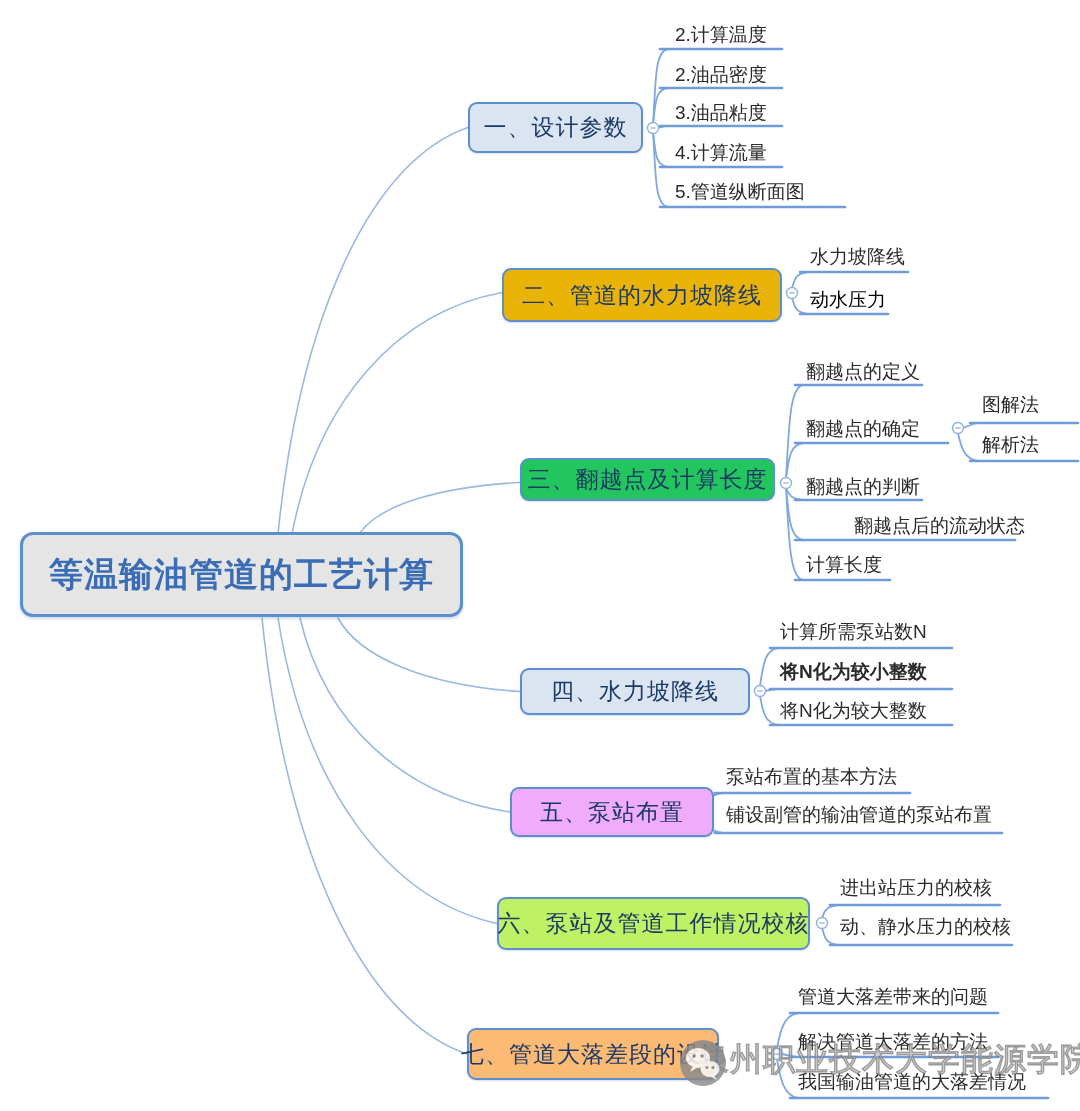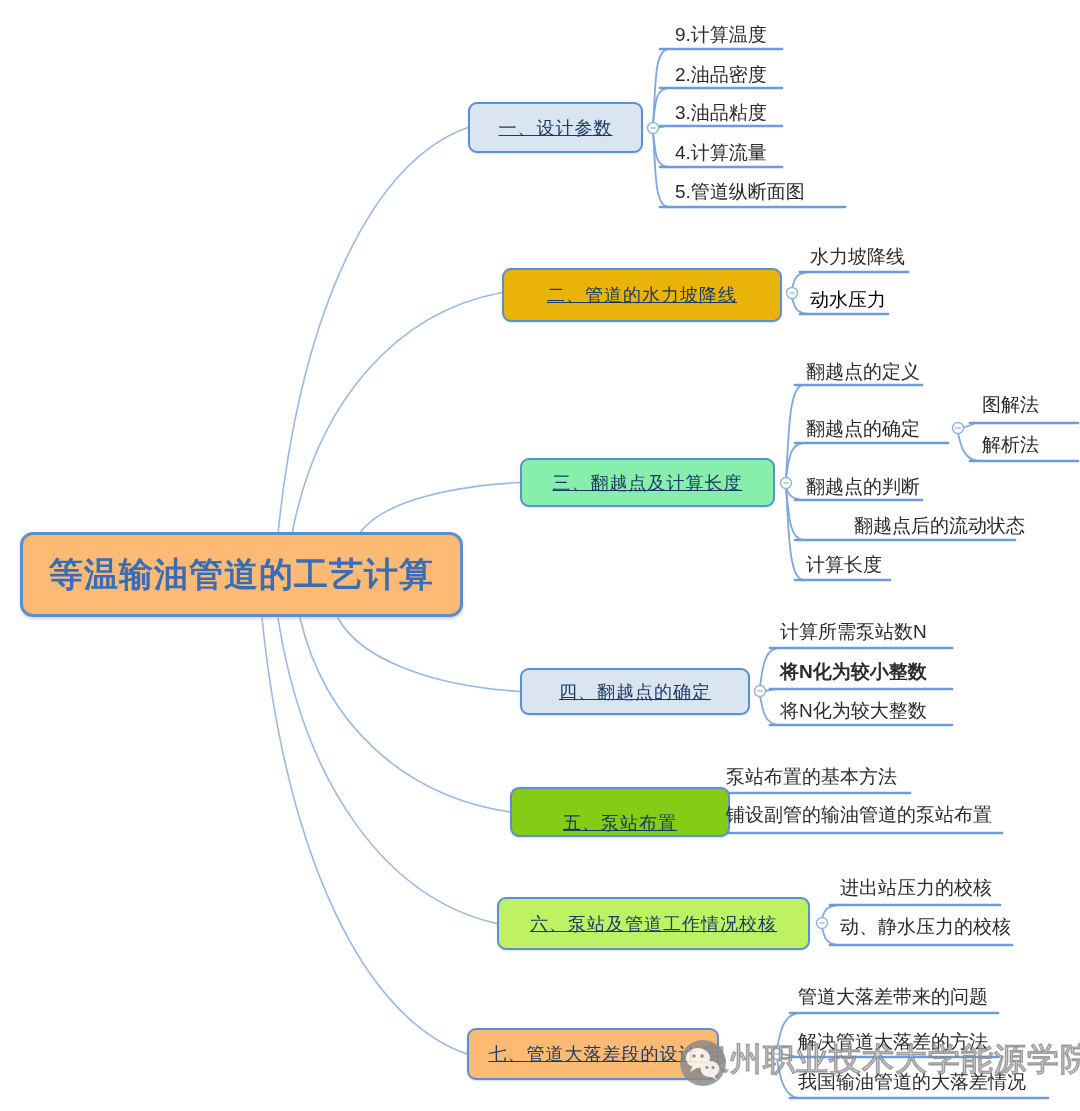--- a/index.html
+++ b/index.html
@@ -10,23 +10,22 @@
   #lines{position:absolute;left:0;top:0;z-index:1;}
   .node{
     position:absolute;z-index:2;display:flex;align-items:center;justify-content:center;
     box-sizing:border-box;border-radius:9px;white-space:nowrap;
   }
   .root-node{
     border-radius:13px;font-weight:bold;font-size:34px;letter-spacing:1px;
     box-shadow:0 2px 3px rgba(80,110,160,0.25);
   }
   .branch-node{
-    font-size:18px;letter-spacing:1px;
+    font-size:23px;letter-spacing:1px;
     box-shadow:0 1px 2px rgba(80,110,160,0.22);
-    text-decoration:underline;
   }
   .leaf-label{
     position:absolute;z-index:2;font-size:19px;line-height:21px;white-space:nowrap;
   }
   #watermark{
     position:absolute;z-index:5;font-size:32px;letter-spacing:1px;white-space:nowrap;
     color:rgba(225,225,225,0.38);
     -webkit-text-stroke:1.4px rgba(128,128,128,0.72);
     text-shadow:0 0 1px rgba(120,120,120,0.35);
   }
@@ -119,67 +118,67 @@
       <g>
         <circle cx="822" cy="923" r="5.5" fill="#ffffff" stroke="#8fb2e0" stroke-width="1.4"></circle>
         <line x1="819.4" x2="824.6" y1="923" y2="923" stroke="#8fb2e0" stroke-width="1.3"></line>
       </g>
       <g>
         <circle cx="777" cy="1054" r="5.5" fill="#ffffff" stroke="#8fb2e0" stroke-width="1.4"></circle>
         <line x1="774.4" x2="779.6" y1="1054" y2="1054" stroke="#8fb2e0" stroke-width="1.3"></line>
       </g>
     </svg>
 
-  <div class="node root-node" id="root-node" style="left: 20px; top: 532px; width: 443px; height: 85px; background: #fdba74; border: 3px solid rgb(91, 143, 208); color: rgb(58, 109, 181);">
+  <div class="node root-node" id="root-node" style="left: 20px; top: 532px; width: 443px; height: 85px; background: #e5e5e5; border: 3px solid rgb(91, 143, 208); color: rgb(58, 109, 181);">
     <span>等温输油管道的工艺计算</span>
   </div>
 
   <div id="watermark" style="left: 697px; top: 1038px;">泉州职业技术大学能源学院</div>
 
   <svg id="wechat-icon" width="48" height="48" viewBox="0 0 48 48" style="left: 679px; top: 1039px;">
     <circle cx="24" cy="24" r="23" fill="#8a8a8a"></circle>
     <ellipse cx="19" cy="19" rx="12" ry="10" fill="#ffffff"></ellipse>
     <path d="M14 27 L11 33 L19 28 Z" fill="#ffffff"></path>
     <circle cx="15" cy="17" r="1.8" fill="#8a8a8a"></circle>
     <circle cx="23" cy="17" r="1.8" fill="#8a8a8a"></circle>
     <ellipse cx="31" cy="30" rx="9.5" ry="8" fill="#ffffff"></ellipse>
     <path d="M35 36 L38 41 L31 37 Z" fill="#ffffff"></path>
     <circle cx="28" cy="28.5" r="1.5" fill="#8a8a8a"></circle>
     <circle cx="34" cy="28.5" r="1.5" fill="#8a8a8a"></circle>
   </svg>
 <div class="node branch-node" style="left: 468px; top: 102px; width: 175px; height: 51px; background: rgb(219, 229, 241); border: 2px solid rgb(91, 143, 208); color: rgb(27, 58, 102);">
       <span>一、设计参数</span>
     </div>
-    <div class="leaf-label" style="left: 675px; top: 24px; color: rgb(43, 43, 43);">9.计算温度</div>
+    <div class="leaf-label" style="left: 675px; top: 24px; color: rgb(43, 43, 43);">2.计算温度</div>
     <div class="leaf-label" style="left: 675px; top: 64px; color: rgb(43, 43, 43);">2.油品密度</div>
     <div class="leaf-label" style="left: 675px; top: 102px; color: rgb(43, 43, 43);">3.油品粘度</div>
     <div class="leaf-label" style="left: 675px; top: 142px; color: rgb(43, 43, 43);">4.计算流量</div>
     <div class="leaf-label" style="left: 675px; top: 181px; color: rgb(43, 43, 43);">5.管道纵断面图</div>
     <div class="node branch-node" style="left: 502px; top: 268px; width: 280px; height: 54px; background: #eab308; border: 2px solid rgb(91, 143, 208); color: rgb(27, 58, 102);">
       <span>二、管道的水力坡降线</span>
     </div>
     <div class="leaf-label" style="left: 810px; top: 246px; color: rgb(43, 43, 43);">水力坡降线</div>
     <div class="leaf-label" style="left: 810px; top: 289px; color: #000000;">动水压力</div>
-    <div class="node branch-node" style="left: 520px; top: 458px; width: 255px; height: 49px; background: #86efac; border: 2px solid rgb(91, 143, 208); color: rgb(27, 58, 102);">
+    <div class="node branch-node" style="left: 520px; top: 458px; width: 255px; height: 43px; background: #22c55e; border: 2px solid rgb(91, 143, 208); color: rgb(27, 58, 102);">
       <span>三、翻越点及计算长度</span>
     </div>
     <div class="leaf-label" style="left: 806px; top: 361px; color: rgb(43, 43, 43);">翻越点的定义</div>
     <div class="leaf-label" style="left: 806px; top: 418px; color: rgb(43, 43, 43);">翻越点的确定</div>
     <div class="leaf-label" style="left: 982px; top: 394px; color: rgb(43, 43, 43);">图解法</div>
     <div class="leaf-label" style="left: 982px; top: 434px; color: rgb(43, 43, 43);">解析法</div>
     <div class="leaf-label" style="left: 806px; top: 476px; color: rgb(43, 43, 43);">翻越点的判断</div>
     <div class="leaf-label" style="left: 806px; top: 515px; color: rgb(43, 43, 43); margin-left: 48px;">翻越点后的流动状态</div>
     <div class="leaf-label" style="left: 806px; top: 554px; color: rgb(43, 43, 43);">计算长度</div>
     <div class="node branch-node" style="left: 520px; top: 668px; width: 230px; height: 47px; background: rgb(219, 229, 241); border: 2px solid rgb(91, 143, 208); color: rgb(27, 58, 102);">
-      <span>四、翻越点的确定</span>
+      <span>四、水力坡降线</span>
     </div>
     <div class="leaf-label" style="left: 780px; top: 621px; color: rgb(43, 43, 43);">计算所需泵站数N</div>
     <div class="leaf-label" style="left: 780px; top: 661px; color: rgb(43, 43, 43); font-weight: bold;">将N化为较小整数</div>
     <div class="leaf-label" style="left: 780px; top: 700px; color: rgb(43, 43, 43);">将N化为较大整数</div>
-    <div class="node branch-node" style="left: 510px; top: 787px; width: 220px; height: 50px; background: #84cc16; border: 2px solid rgb(91, 143, 208); color: rgb(27, 58, 102); align-items: flex-end;">
+    <div class="node branch-node" style="left: 510px; top: 787px; width: 204px; height: 50px; background: #f0abfc; border: 2px solid rgb(91, 143, 208); color: rgb(27, 58, 102);">
       <span>五、泵站布置</span>
     </div>
     <div class="leaf-label" style="left: 726px; top: 766px; color: rgb(43, 43, 43);">泵站布置的基本方法</div>
     <div class="leaf-label" style="left: 726px; top: 804px; color: rgb(43, 43, 43);">铺设副管的输油管道的泵站布置</div>
     <div class="node branch-node" style="left: 497px; top: 897px; width: 313px; height: 53px; background: #bef264; border: 2px solid rgb(91, 143, 208); color: rgb(27, 58, 102);">
       <span>六、泵站及管道工作情况校核</span>
     </div>
     <div class="leaf-label" style="left: 840px; top: 877px; color: rgb(43, 43, 43);">进出站压力的校核</div>
     <div class="leaf-label" style="left: 840px; top: 916px; color: rgb(43, 43, 43);">动、静水压力的校核</div>
     <div class="node branch-node" style="left: 467px; top: 1028px; width: 252px; height: 52px; background: #fdba74; border: 2px solid rgb(91, 143, 208); color: rgb(27, 58, 102);">

